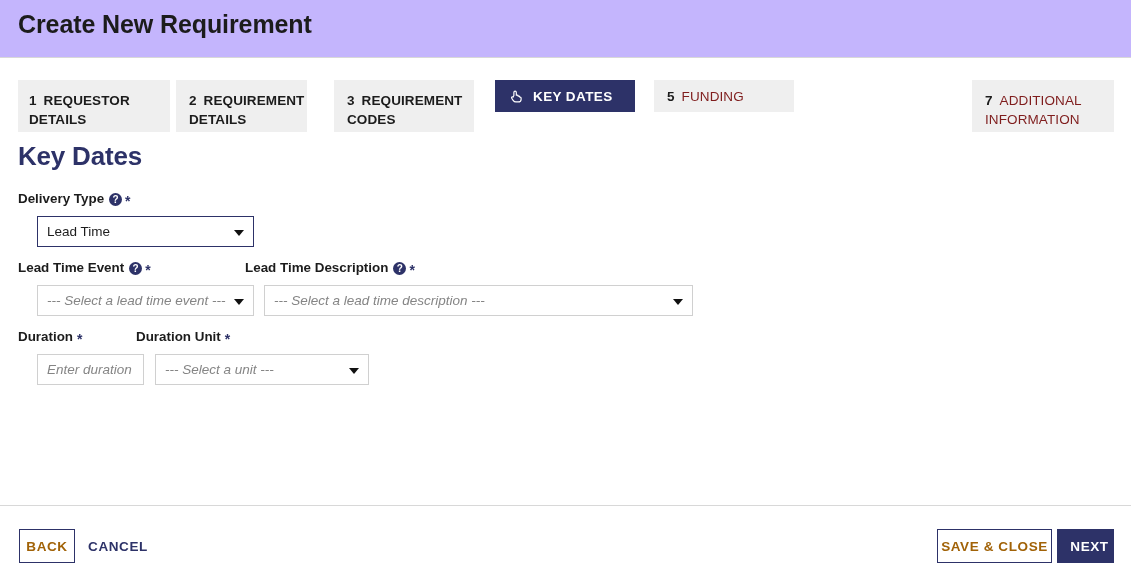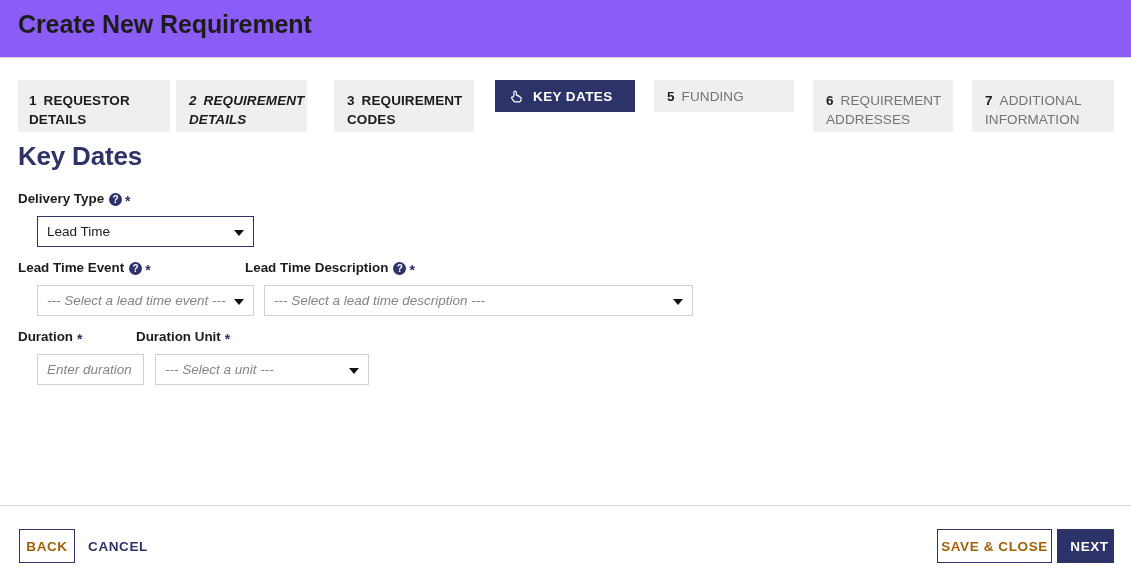--- a/index.html
+++ b/index.html
@@ -20,21 +20,21 @@
     background: #ffffff;
   }
 
   
   .header {
     position: absolute;
     left: 0; top: 0;
     width: 1131px;
     height: 58px;
     border-bottom: 1px solid #d8d8d8;
-    background: #8b5cf6;
+    background: #c4b5fd;
   }
   .header-title {
     position: absolute;
     left: 18px;
     top: 10px;
     font-size: 25px;
     font-weight: bold;
     color: #1c1c1c;
     letter-spacing: -0.1px;
     white-space: nowrap;
@@ -67,21 +67,21 @@
     color: #1c1c1c;
     margin-right: 7px;
   }
   .tab .lbl {
     font-weight: bold;
     color: #1c1c1c;
   }
   
   .tab.upcoming .lbl {
     font-weight: normal;
-    color: #737373;
+    color: #7f1d1d;
   }
   .tab.two-line { height: 52px; }
   .tab.one-line { height: 32px; padding-top: 7px; padding-bottom: 7px; }
 
   .tab.active {
     background: #2d3268;
     height: 32px;
     padding: 0 14px;
     display: flex;
     align-items: center;
@@ -239,44 +239,41 @@
   <div class="header">
     <div class="header-title">Create New Requirement</div>
   </div>
 
   <div class="tabs">
 
     <div class="tab two-line" style="left:0px; width:152px;padding-left:11px;">
       <span class="num">1</span><span class="lbl">REQUESTOR DETAILS</span>
     </div>
 
-    <div class="tab two-line" style="left:158px; width:131px;font-style:italic;">
+    <div class="tab two-line" style="left:158px; width:131px;">
       <span class="num">2</span><span class="lbl">REQUIREMENT DETAILS</span>
     </div>
 
     <div class="tab two-line" style="left:316px; width:140px;">
       <span class="num">3</span><span class="lbl">REQUIREMENT CODES</span>
     </div>
 
     <div class="tab active" style="left:477px; width:140px;">
       <span class="hand-icon">
         <svg viewBox="0 0 16 16" width="15" height="15" aria-hidden="true">
           <path d="M5.2 7.0 V3.6 a1.3 1.3 0 0 1 2.6 0 V6.6 h0.9 a1.1 1.1 0 0 1 1.1 1.0 h0.6 a1.05 1.05 0 0 1 1.05 1.0 h0.45 a1.0 1.0 0 0 1 1.0 1.0 v1.5 c0 1.6 -1.2 2.7 -3.0 2.7 H7.4 c-1.5 0 -2.3 -0.7 -3.0 -1.7 L2.9 9.9 a1.0 1.0 0 0 1 1.5 -1.3 Z" fill="none" stroke="#ffffff" stroke-width="1.25" stroke-linejoin="round" stroke-linecap="round"></path>
         </svg>
       </span>
       <span class="lbl">KEY DATES</span>
     </div>
 
     <div class="tab one-line upcoming" style="left:636px; width:140px;">
       <span class="num">5</span><span class="lbl">FUNDING</span>
     </div>
 
-    <div class="tab two-line upcoming" style="left:795px; width:140px;">
-      <span class="num">6</span><span class="lbl">REQUIREMENT ADDRESSES</span>
-    </div>
 
     <div class="tab two-line upcoming" style="left:954px; width:142px;">
       <span class="num">7</span><span class="lbl">ADDITIONAL INFORMATION</span>
     </div>
 
   </div>
 
   <div class="content">
 
     <div class="section-title">Key Dates</div>

